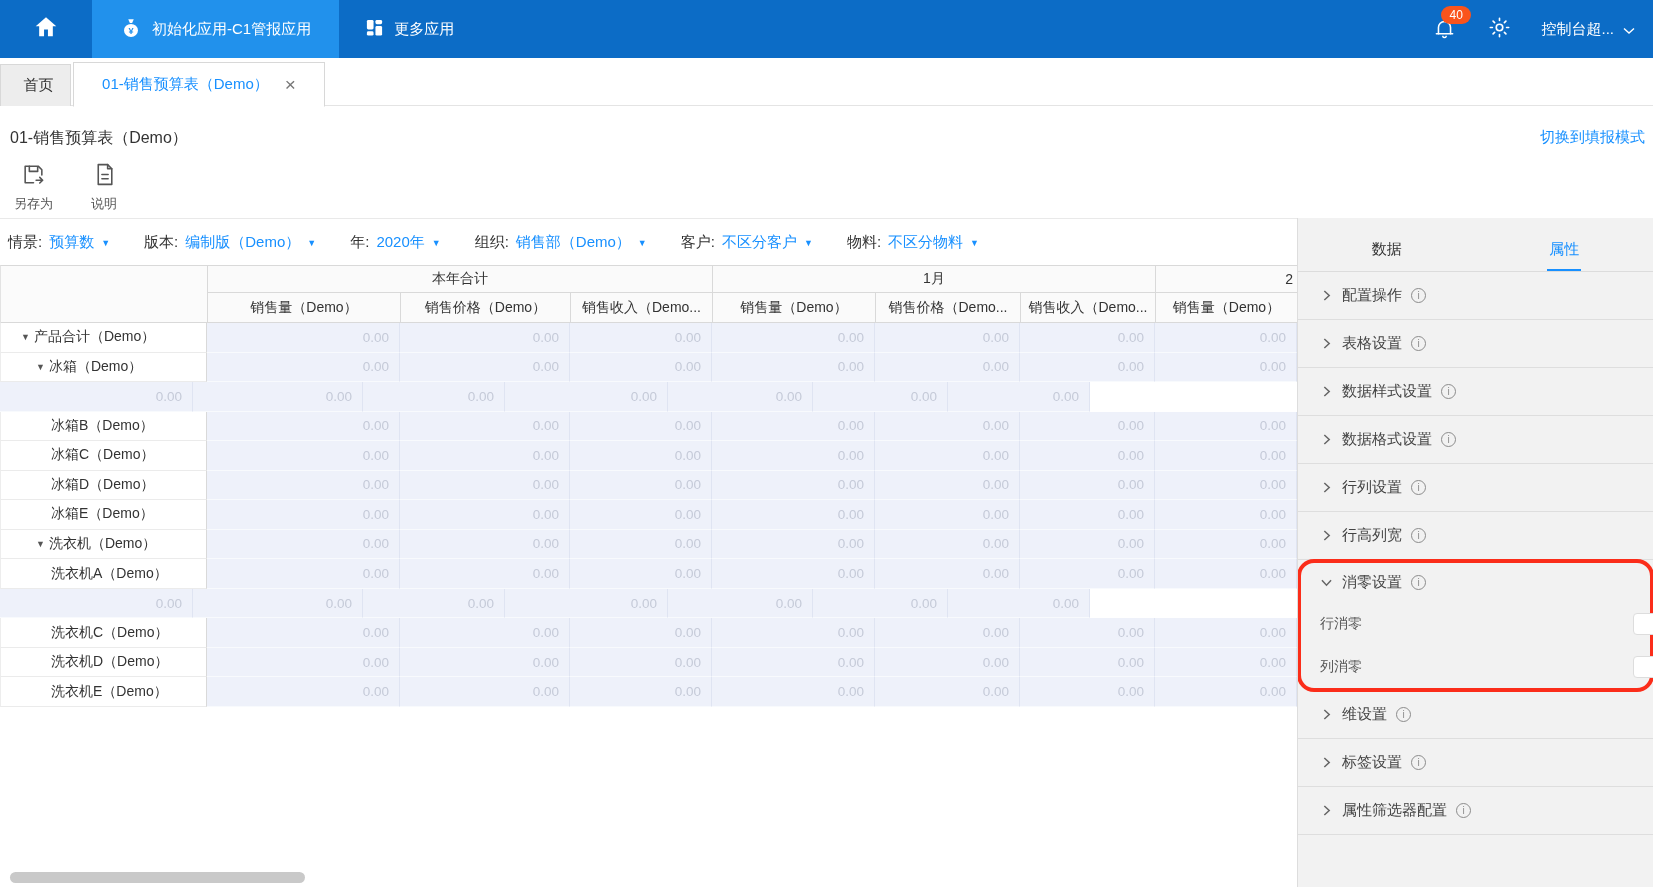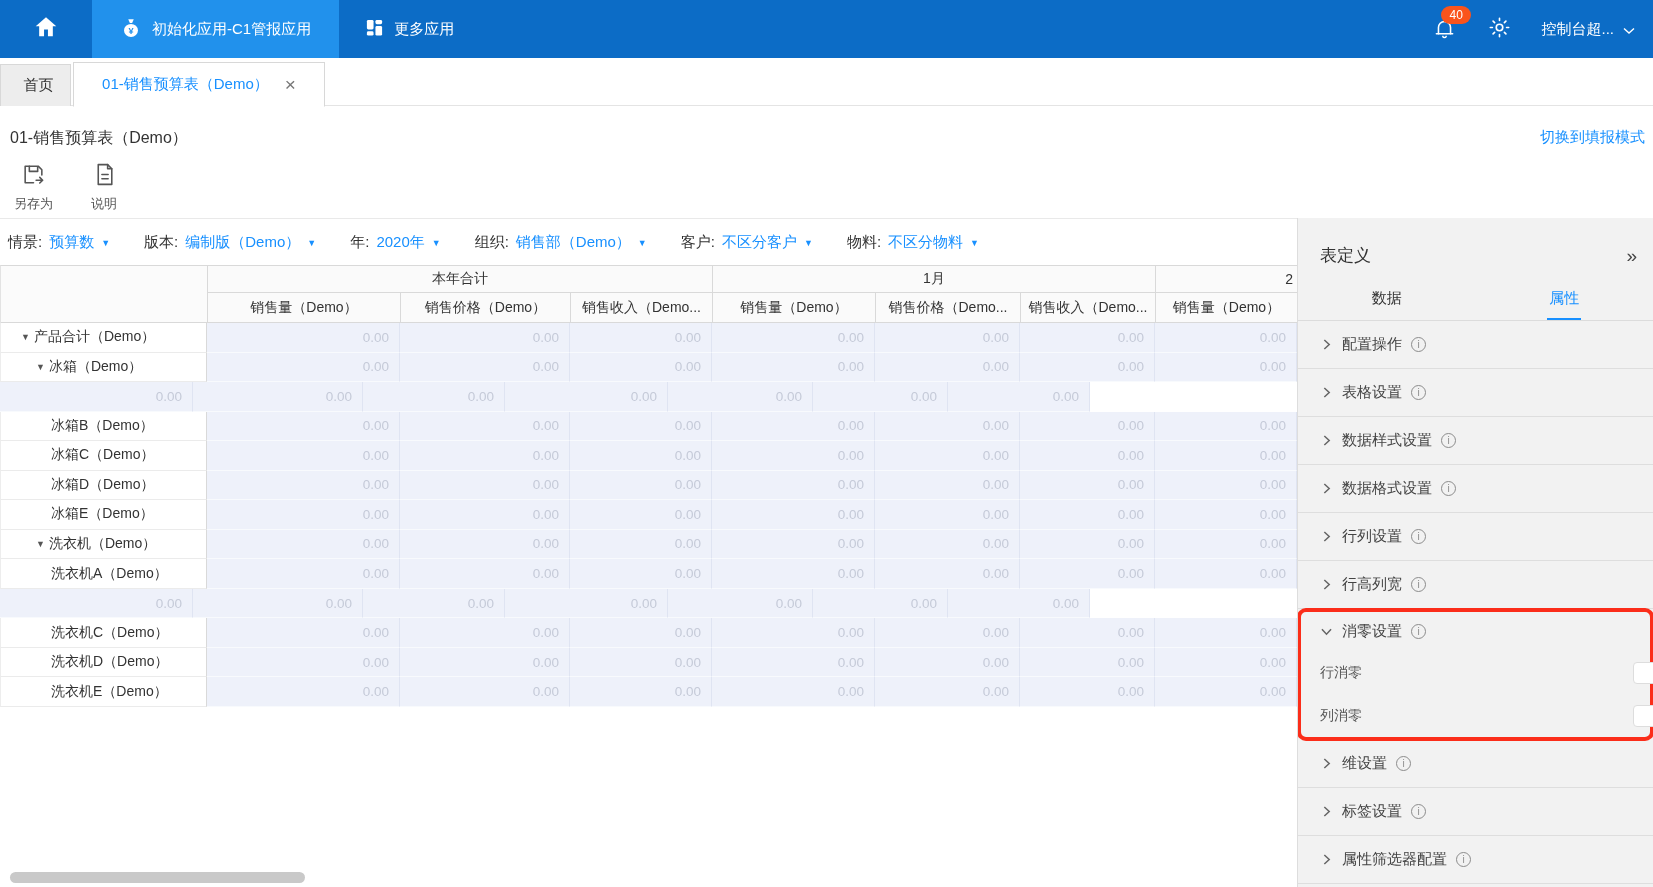--- a/index.html
+++ b/index.html
@@ -67,21 +67,21 @@
   .ptab.active span { border-bottom:2px solid #1890ff; padding-bottom:10px; }
   .sections { position:relative; }
   .sec { height:48px; display:flex; align-items:center; gap:9px; padding-left:22px; border-bottom:1px solid #dedede; font-size:15px; color:#444; cursor:pointer; }
   .sec-chevron { color:#666; display:inline-flex; }
   .info-icon { width:15px; height:15px; border:1px solid #8c8c8c; border-radius:50%; display:inline-flex; align-items:center; justify-content:center; font-size:10px; color:#8c8c8c; font-style:normal; }
   .sec-expanded { border-bottom:1px solid #dedede; position:relative; }
   .sec-expanded .sec-head { height:44px; display:flex; align-items:center; gap:9px; padding-left:22px; font-size:15px; color:#444; cursor:pointer; }
   .sec-item { height:40px; display:flex; align-items:center; padding-left:22px; font-size:14px; color:#555; position:relative; }
   .sec-item:last-child { height:46px; }
   .toggle { position:absolute; right:-10px; top:50%; margin-top:-11px; width:30px; height:22px; background:#fff; border:1px solid #ddd; border-radius:4px; cursor:pointer; }
-  .highlight { outline:4px solid #fb2d1a; outline-offset:-3px; border-radius:8px; z-index:5; }
+  .highlight { outline:4px solid #fb2d1a; outline-offset:-3px; border-radius:16px; z-index:5; }
 </style>
 </head>
 <body>
 
 <div class="topbar">
   <div class="home-btn">
     <span>
       <svg width="26" height="26" viewBox="0 0 24 24">
           <path d="M12 3 L21.5 11.2 H18.3 V20.5 H13.8 V14.4 H10.2 V20.5 H5.7 V11.2 H2.5 Z" fill="#fff"></path>
         </svg>
@@ -382,24 +382,20 @@
         <div class="dcell" style="width: 145px;">0.00</div>
         <div class="dcell" style="width: 135px;">0.00</div>
         <div class="dcell" style="width: 142px;">0.00</div>
       </div>
     </div>
 </div>
 
 <div class="hscroll"></div>
 
 <div class="panel">
-  <div class="panel-head">
-    <span class="panel-title">表定义</span>
-    <span class="panel-collapse">»</span>
-  </div>
   <div class="panel-tabs">
       <div class="ptab">
         <span>数据</span>
       </div>
       <div class="ptab active">
         <span>属性</span>
       </div>
     </div>
   <div class="sections">
       <div class="sec">

